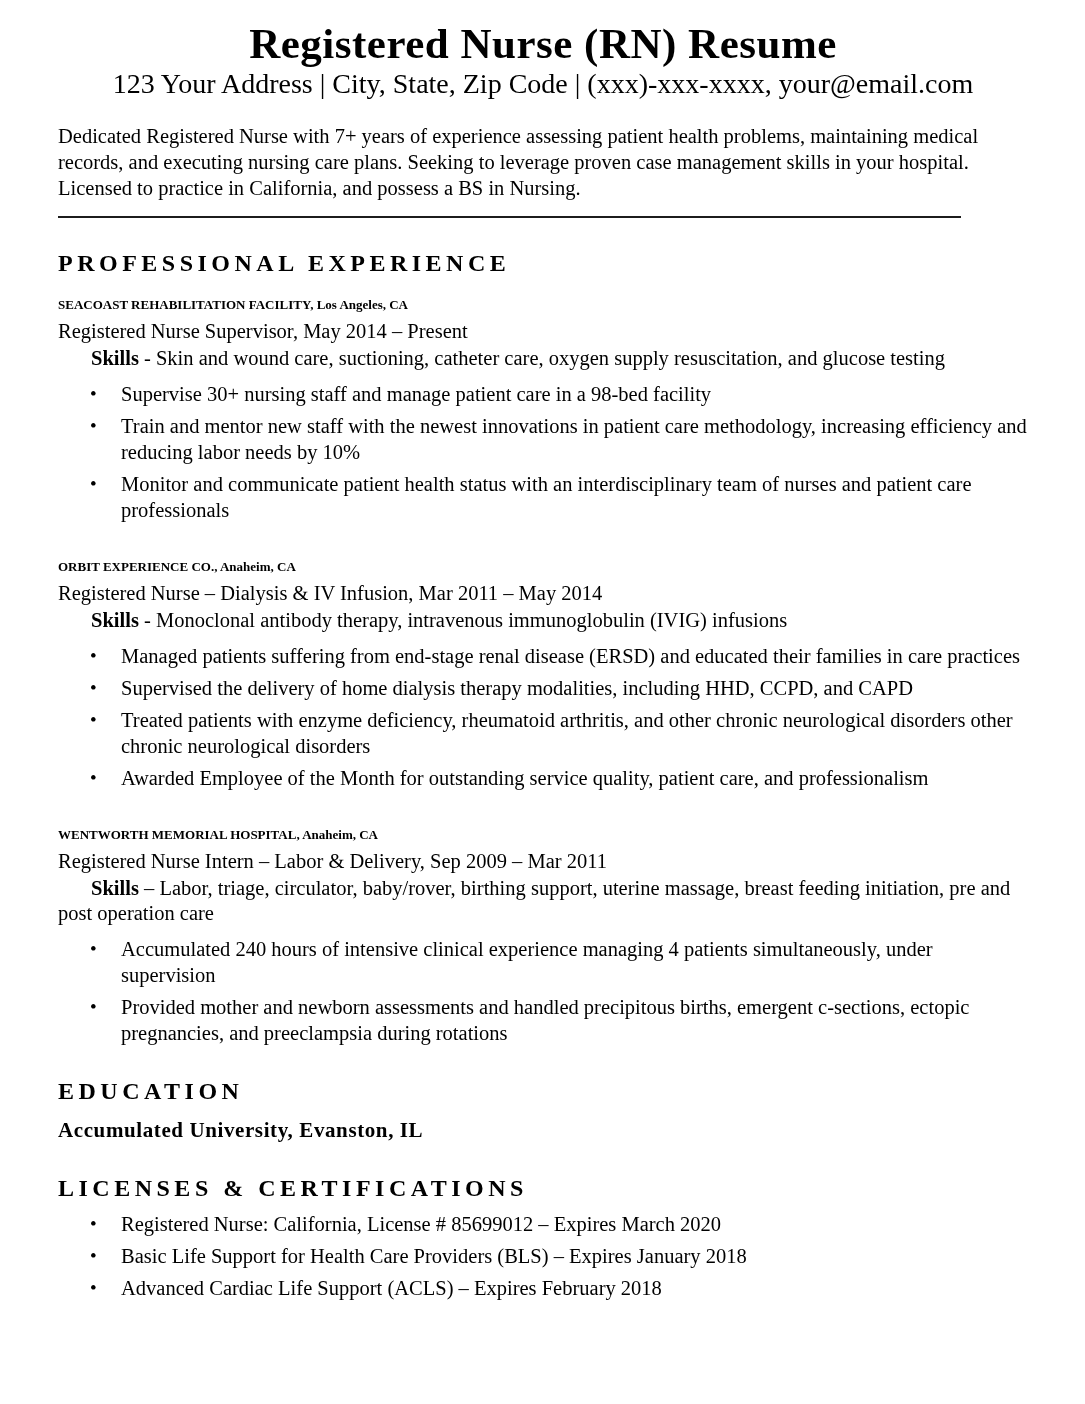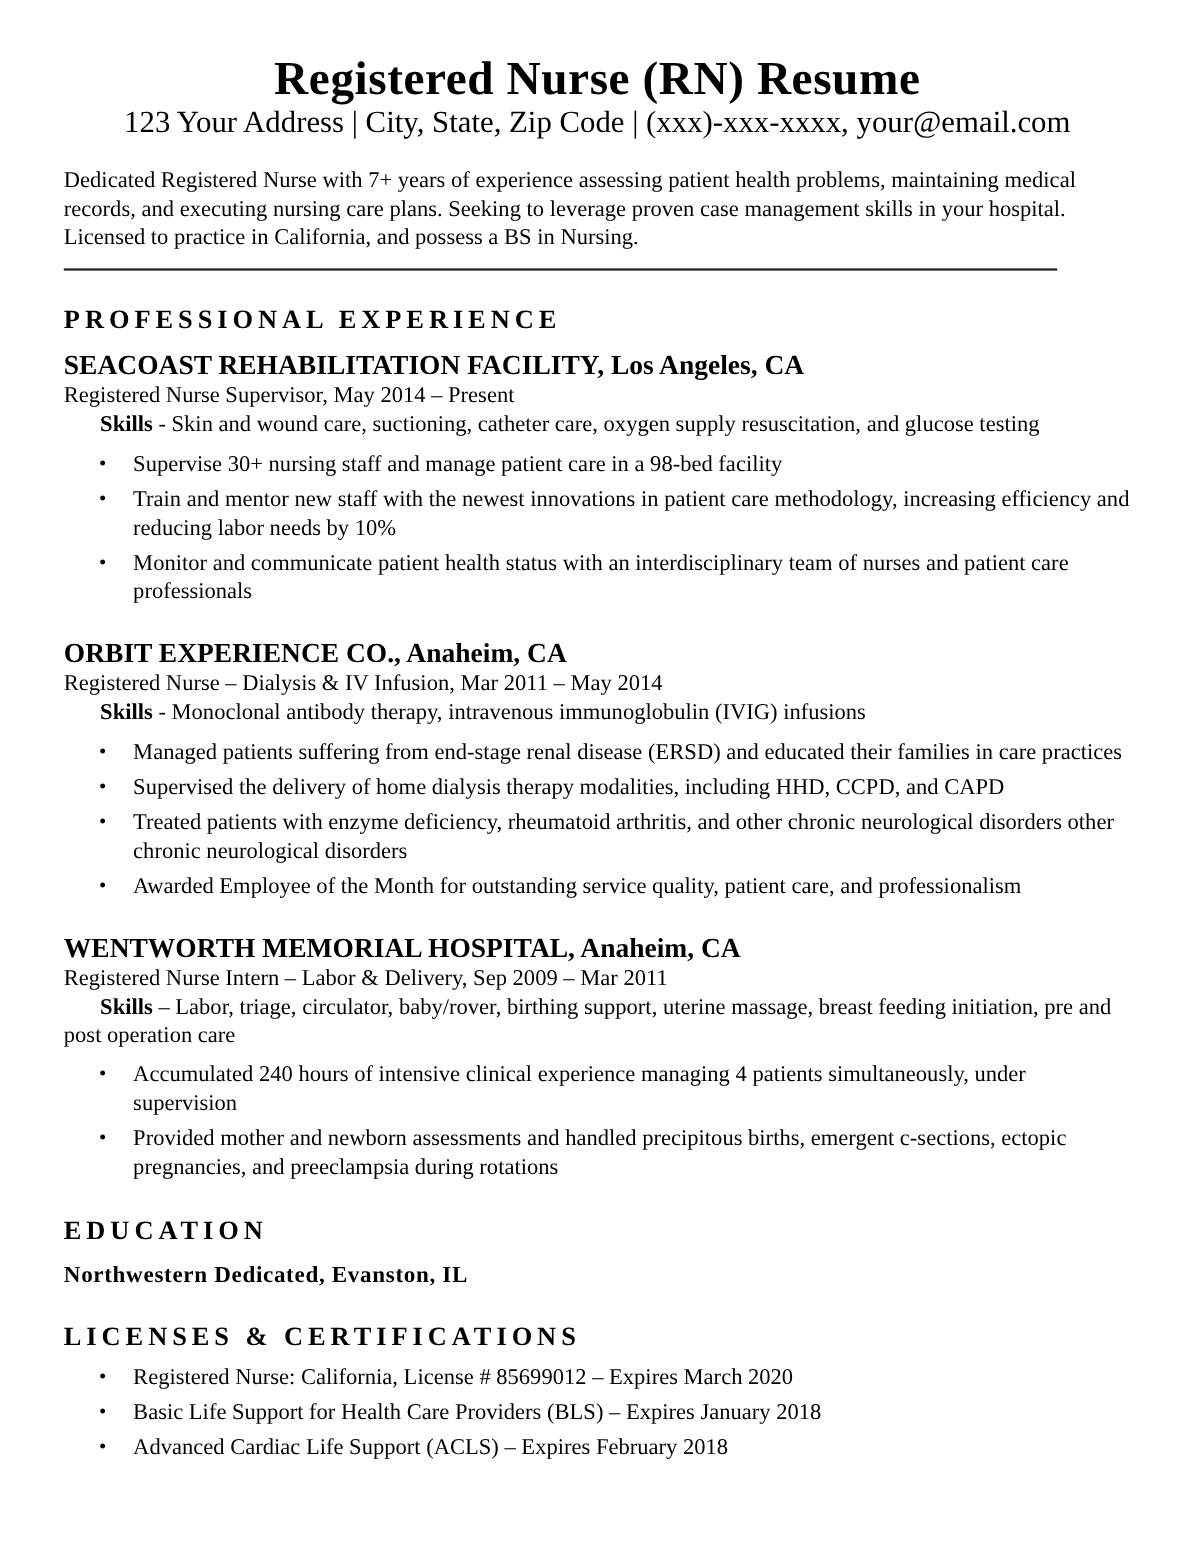--- a/index.html
+++ b/index.html
@@ -11,21 +11,21 @@
     width: 1085px;
     height: 1404px;
     font-family: "Liberation Serif", "DejaVu Serif", serif;
     color: #000000;
     -webkit-font-smoothing: antialiased;
   }
   .page {
     box-sizing: border-box;
     width: 1085px;
     height: 1404px;
-    padding: 48px 57px 20px 58px;
+    padding: 20px 57px 20px 58px;
     overflow: hidden;
     font-family: Liberation Serif, serif;
   }
   
   .title {
     margin: 0;
     text-align: center;
     font-size: 43px;
     line-height: 1.12;
     font-weight: 700;
@@ -54,21 +54,21 @@
     margin: 33px 0 0 0;
     font-size: 24px;
     font-weight: 700;
     letter-spacing: 4.5px;
     line-height: 25px;
   }
   .job { margin-top: 16px; }
   .job + .job { margin-top: 31px; }
   .company {
     margin: 0;
-    font-size: 25px;
+    font-size: 13px;
     font-weight: 700;
     line-height: 25px;
   }
   .role {
     margin-top: 2px;
     font-size: 20.5px;
     line-height: 25px;
   }
   .skills {
     margin: 2px 0 0 0;
@@ -150,21 +150,21 @@
       <p class="skills"><span class="skills-label">Skills</span><span> – Labor, triage, circulator, baby/rover, birthing support, uterine massage, breast feeding initiation, pre and post operation care</span></p>
       <ul class="bullets">
         <li>Accumulated 240 hours of intensive clinical experience managing 4 patients simultaneously, under supervision</li>
         <li>Provided mother and newborn assessments and handled precipitous births, emergent c-sections, ectopic pregnancies, and preeclampsia during rotations</li>
       </ul>
     </article>
   </section>
 
   <section>
     <h2 class="section-heading">EDUCATION</h2>
-    <h3 class="school">Northwestern Dedicated, Evanston, IL</h3>
+    <h3 class="school">Accumulated University, Evanston, IL</h3>
   </section>
 
   <section>
     <h2 class="section-heading">LICENSES &amp; CERTIFICATIONS</h2>
     <ul class="bullets lic-bullets">
       <li>Registered Nurse: California, License # 85699012 – Expires March 2020</li>
       <li>Basic Life Support for Health Care Providers (BLS) – Expires January 2018</li>
       <li>Advanced Cardiac Life Support (ACLS) – Expires February 2018</li>
     </ul>
   </section>

